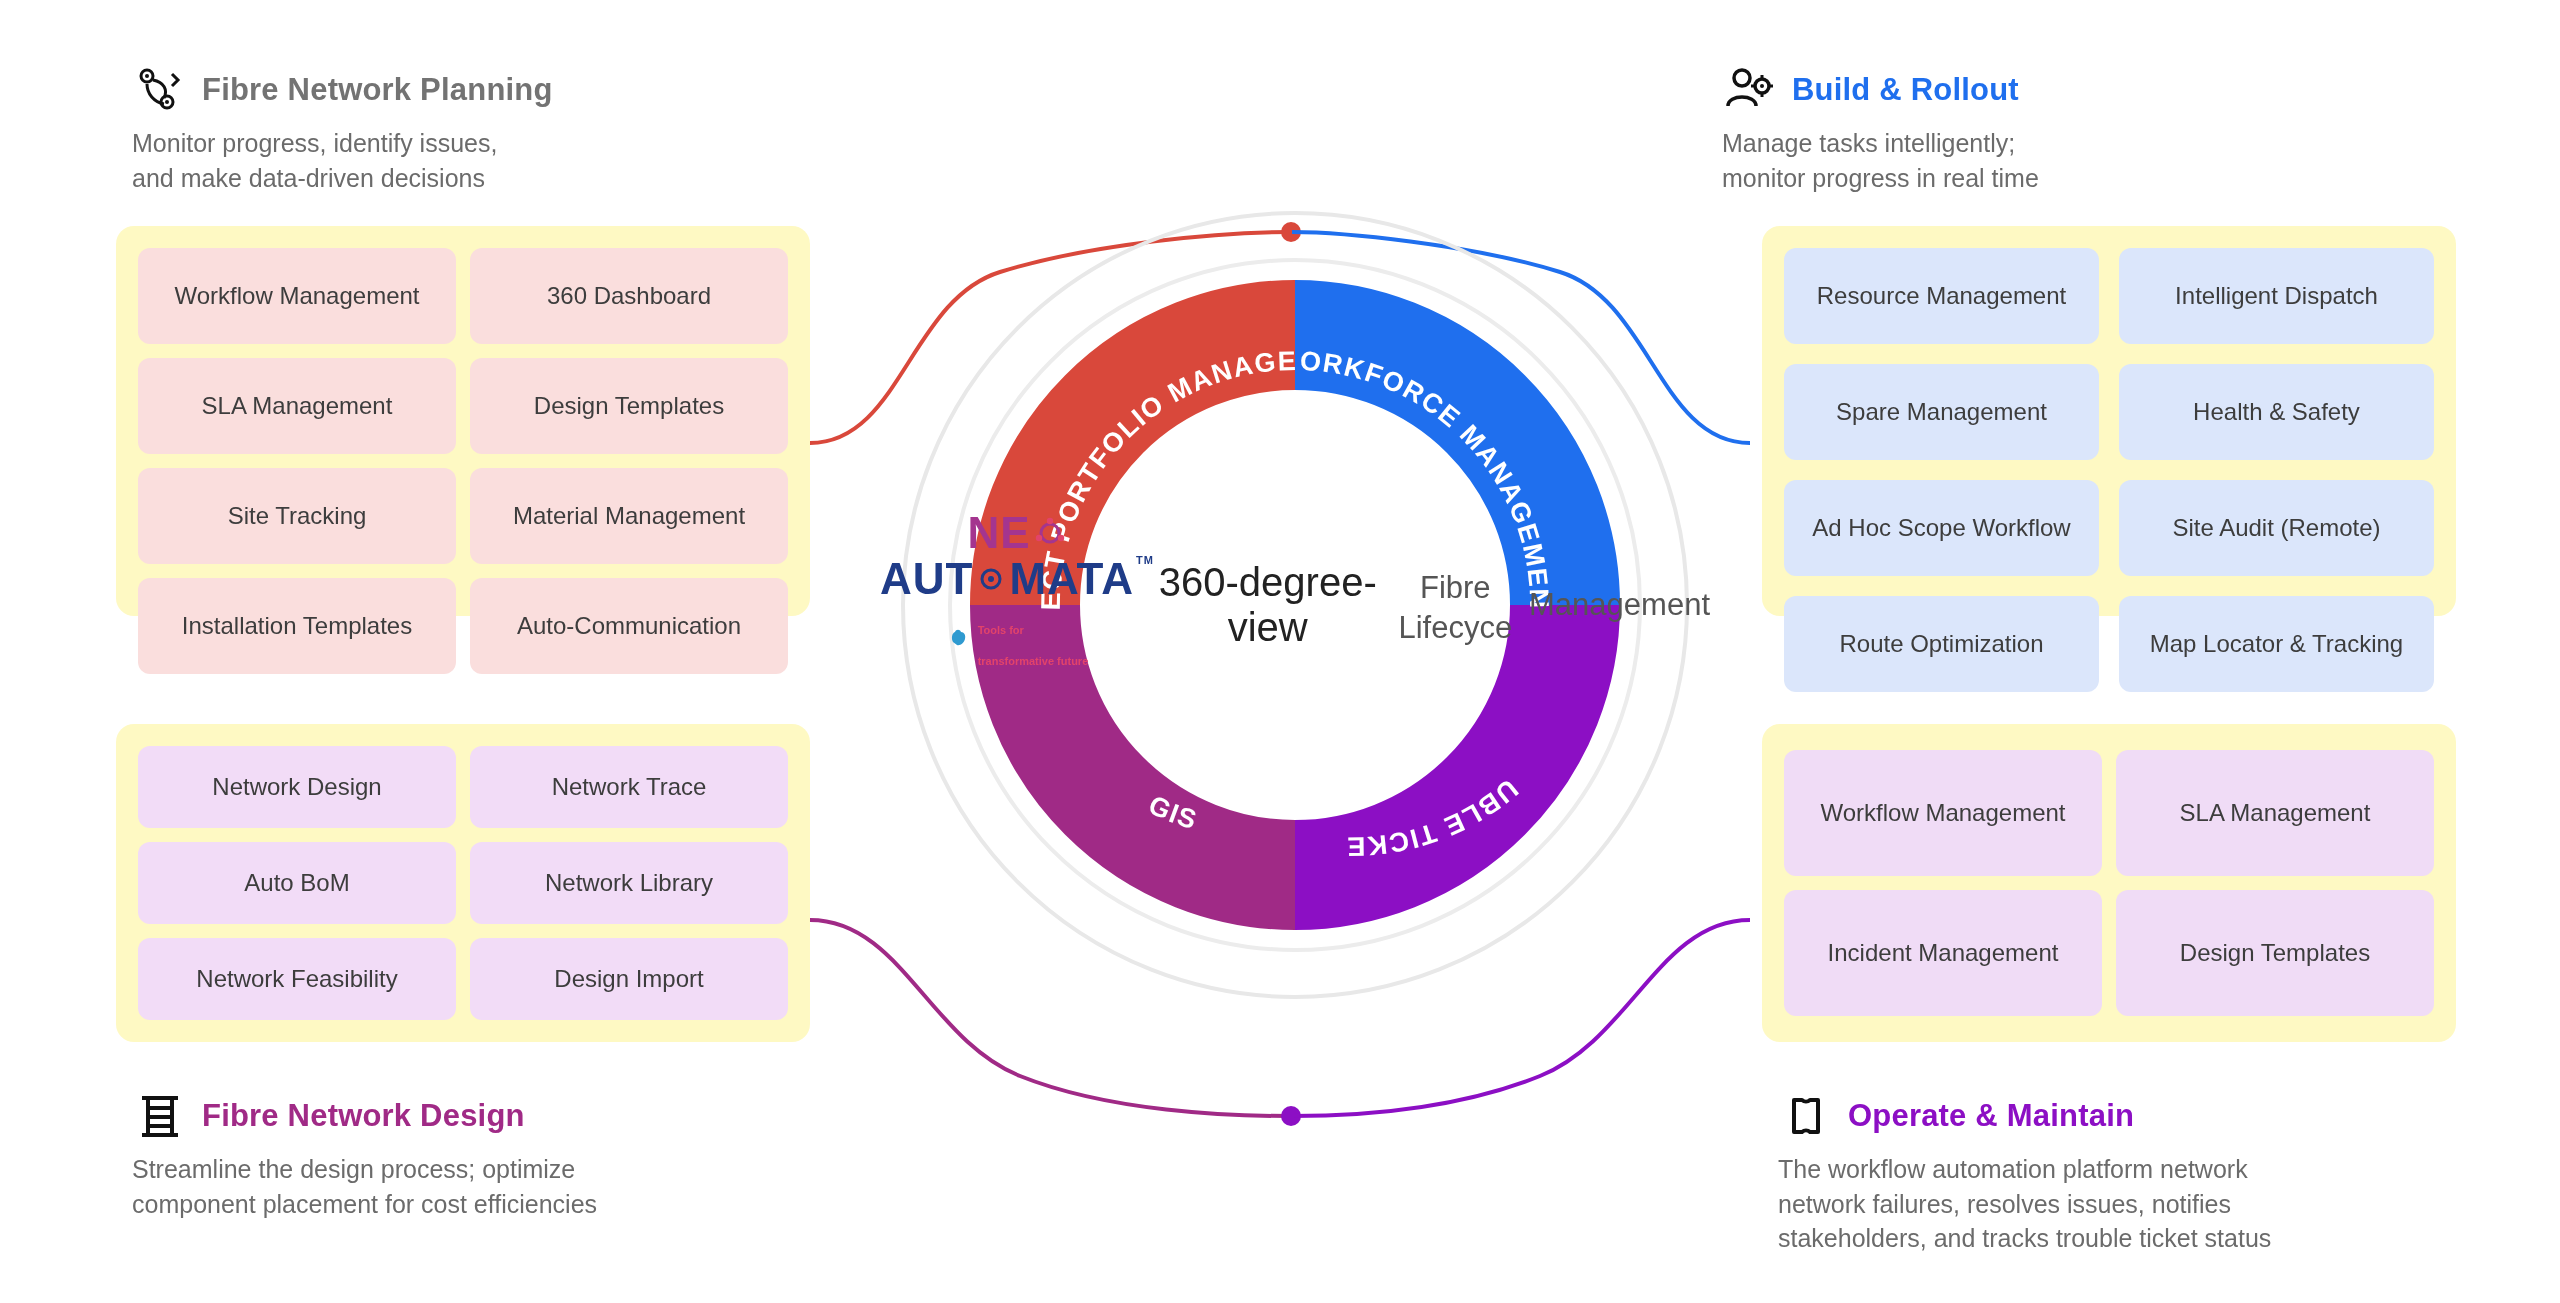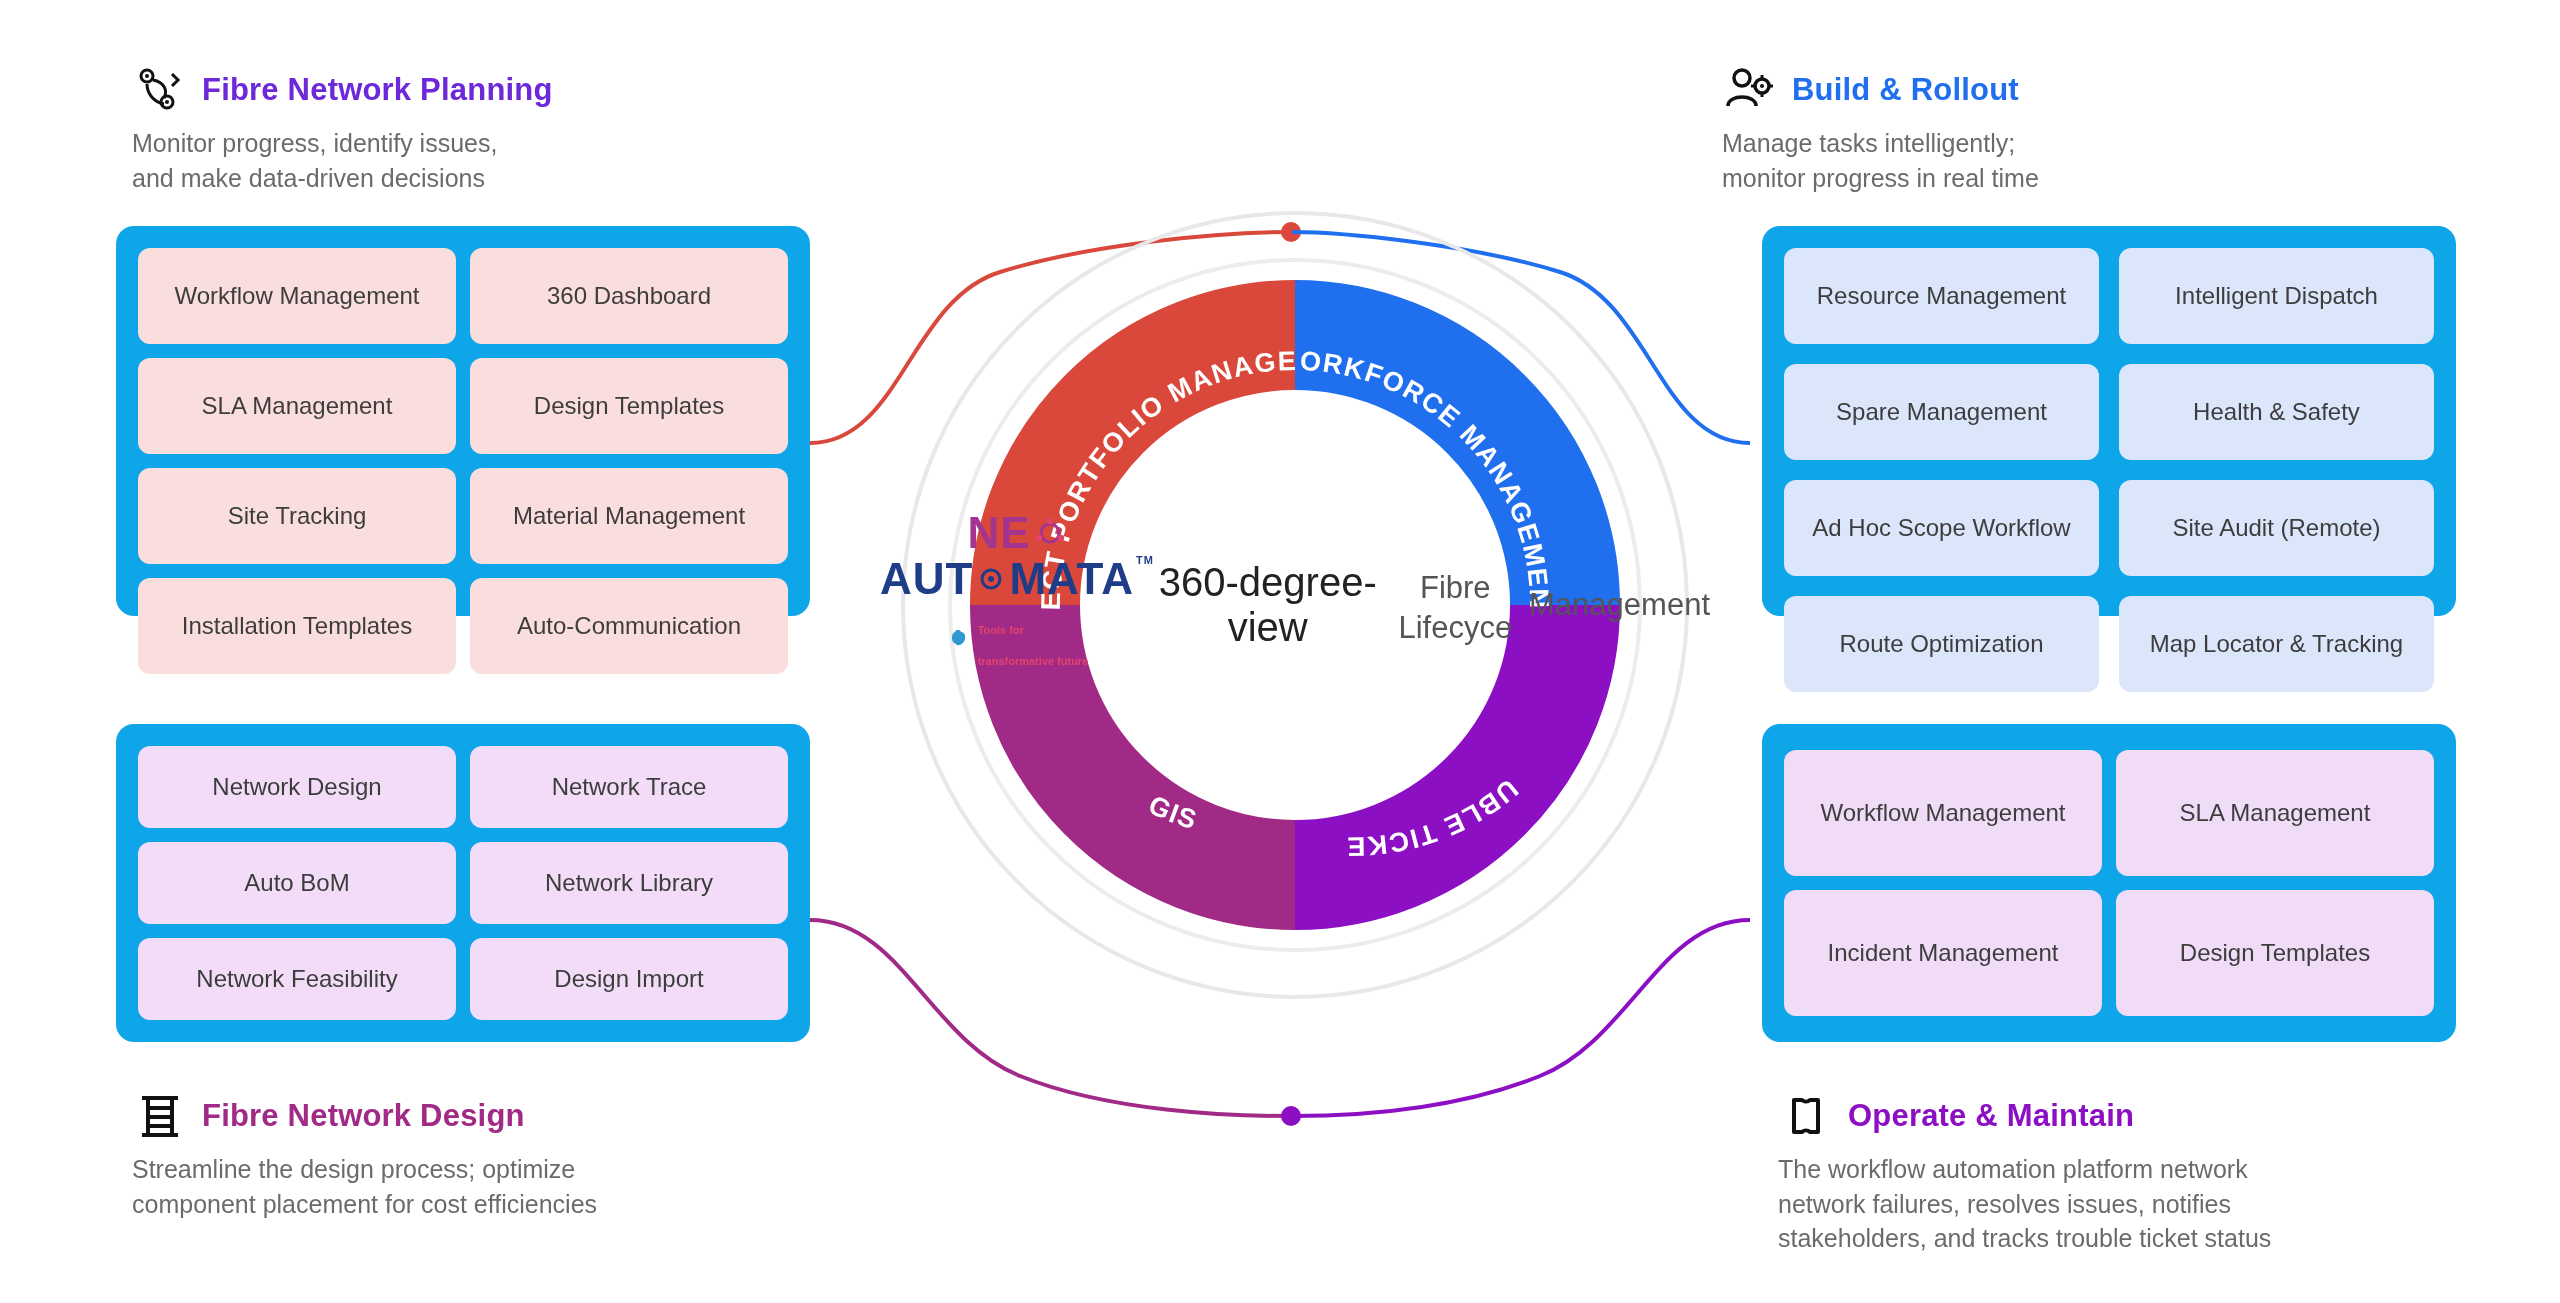--- a/index.html
+++ b/index.html
@@ -20,21 +20,21 @@
   }
   .quad-head .desc {
     margin-top: 8px;
     font-size: 25px; line-height: 1.38; color: #6b6b6b; font-weight: 400;
   }
   .icon-box { width: 56px; height: 56px; display: flex; align-items: center; justify-content: center; }
 
   
   .panel {
     position: absolute;
-    background: #0ea5e9;
+    background: #fef9c3;
     border-radius: 18px;
     padding: 22px;
     display: grid;
     grid-template-columns: 1fr 1fr;
     gap: 14px;
   }
   .chip {
     border-radius: 12px;
     font-size: 24px;
     line-height: 1.28;
@@ -185,21 +185,21 @@
         <svg width="52" height="52" viewBox="0 0 52 52">
           <circle cx="13" cy="12" r="6" fill="none" stroke="#111" stroke-width="3"></circle>
           <circle cx="13" cy="12" r="2" fill="#111"></circle>
           <path d="M19 16 C30 18 34 26 30 34" fill="none" stroke="#111" stroke-width="3"></path>
           <path d="M13 20 C13 30 20 38 30 40" fill="none" stroke="#111" stroke-width="3"></path>
           <circle cx="33" cy="38" r="6" fill="none" stroke="#111" stroke-width="3"></circle>
           <circle cx="33" cy="38" r="2" fill="#111"></circle>
           <path d="M38 10 l6 6 -6 6" fill="none" stroke="#111" stroke-width="3"></path>
         </svg>
       </span>
-      <span class="title" style="color:#6d28d9">Fibre Network Planning</span>
+      <span class="title" style="color:#737373">Fibre Network Planning</span>
     </div>
     <div class="desc">
       <div>Monitor progress, identify issues,</div>
       <div>and make data-driven decisions</div>
     </div>
   </div>
 
   <div class="panel tall" style="left:116px; top:226px; width:694px; height:390px;">
     <div class="chip red">Workflow Management</div>
     <div class="chip red">360 Dashboard</div>

